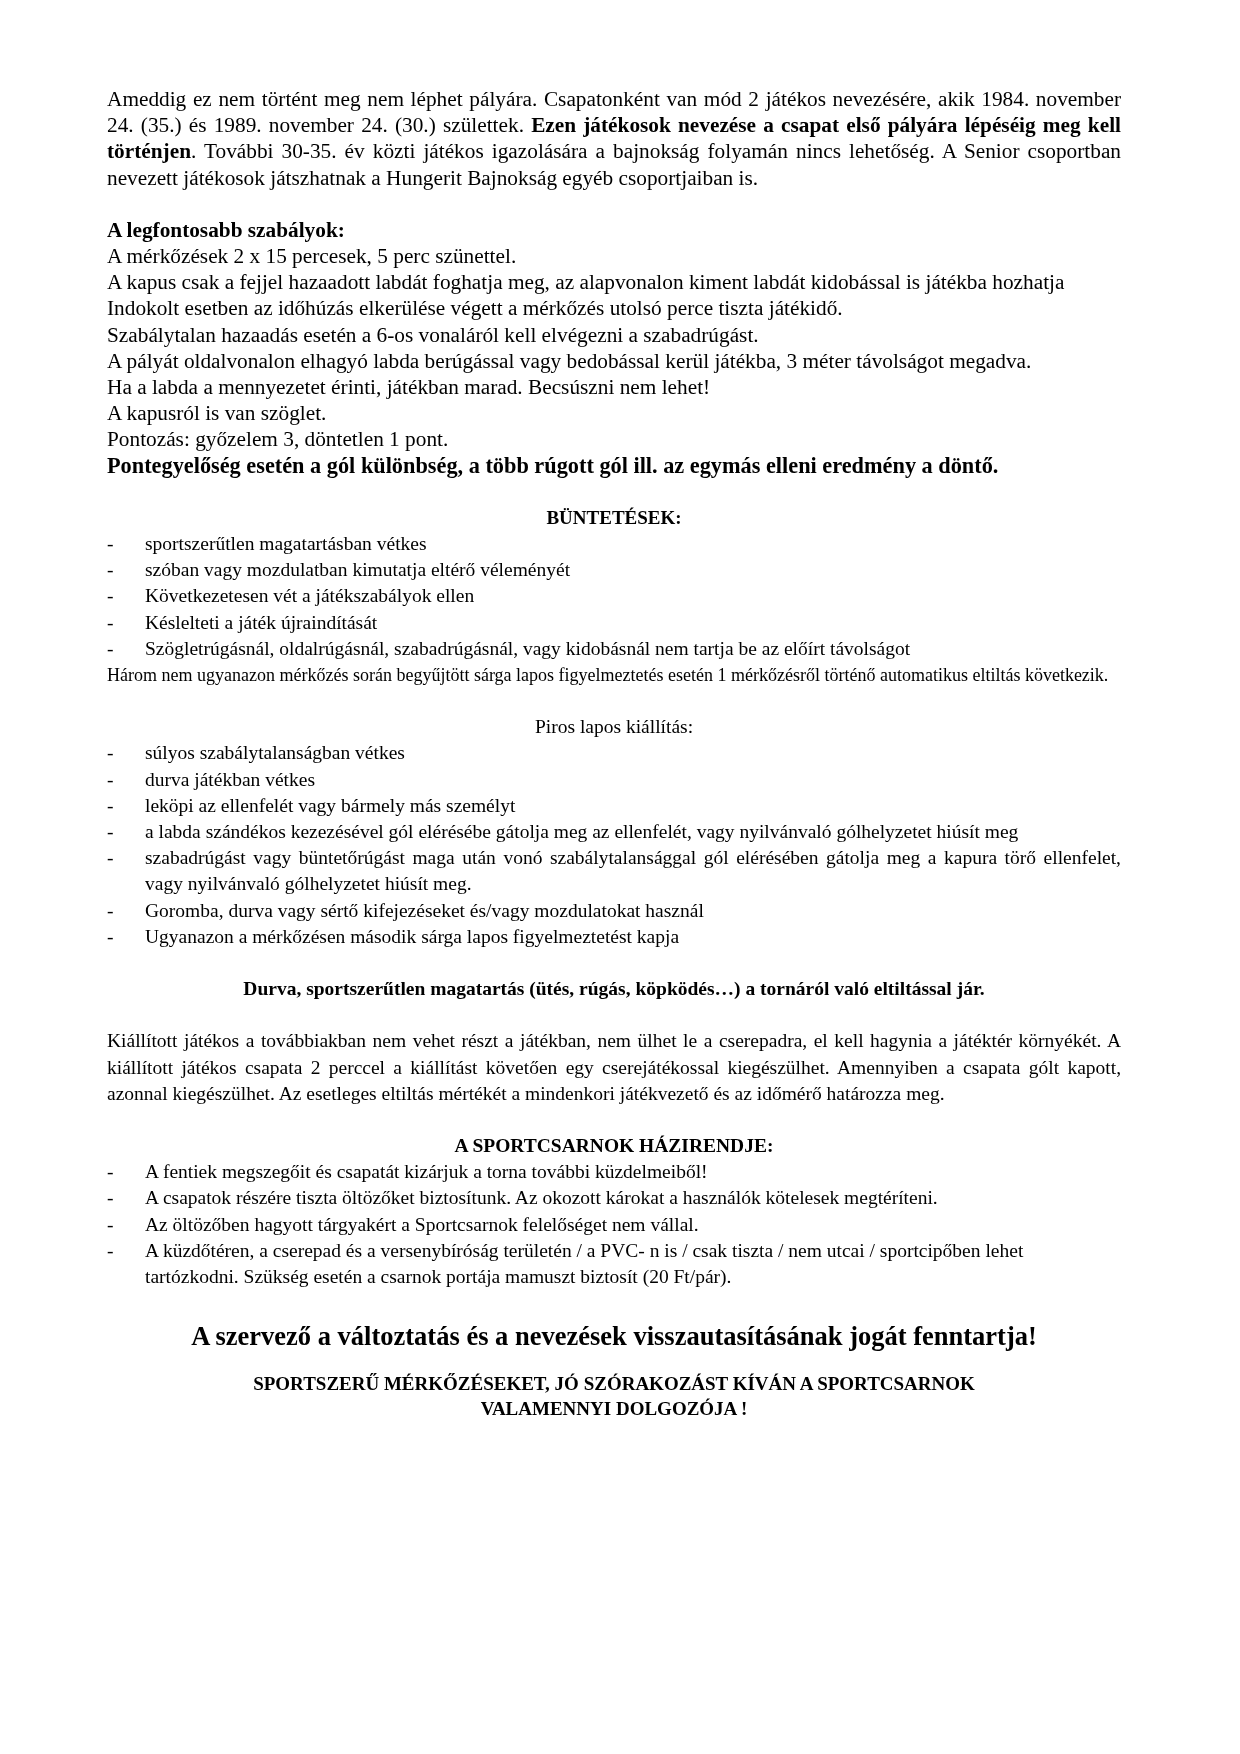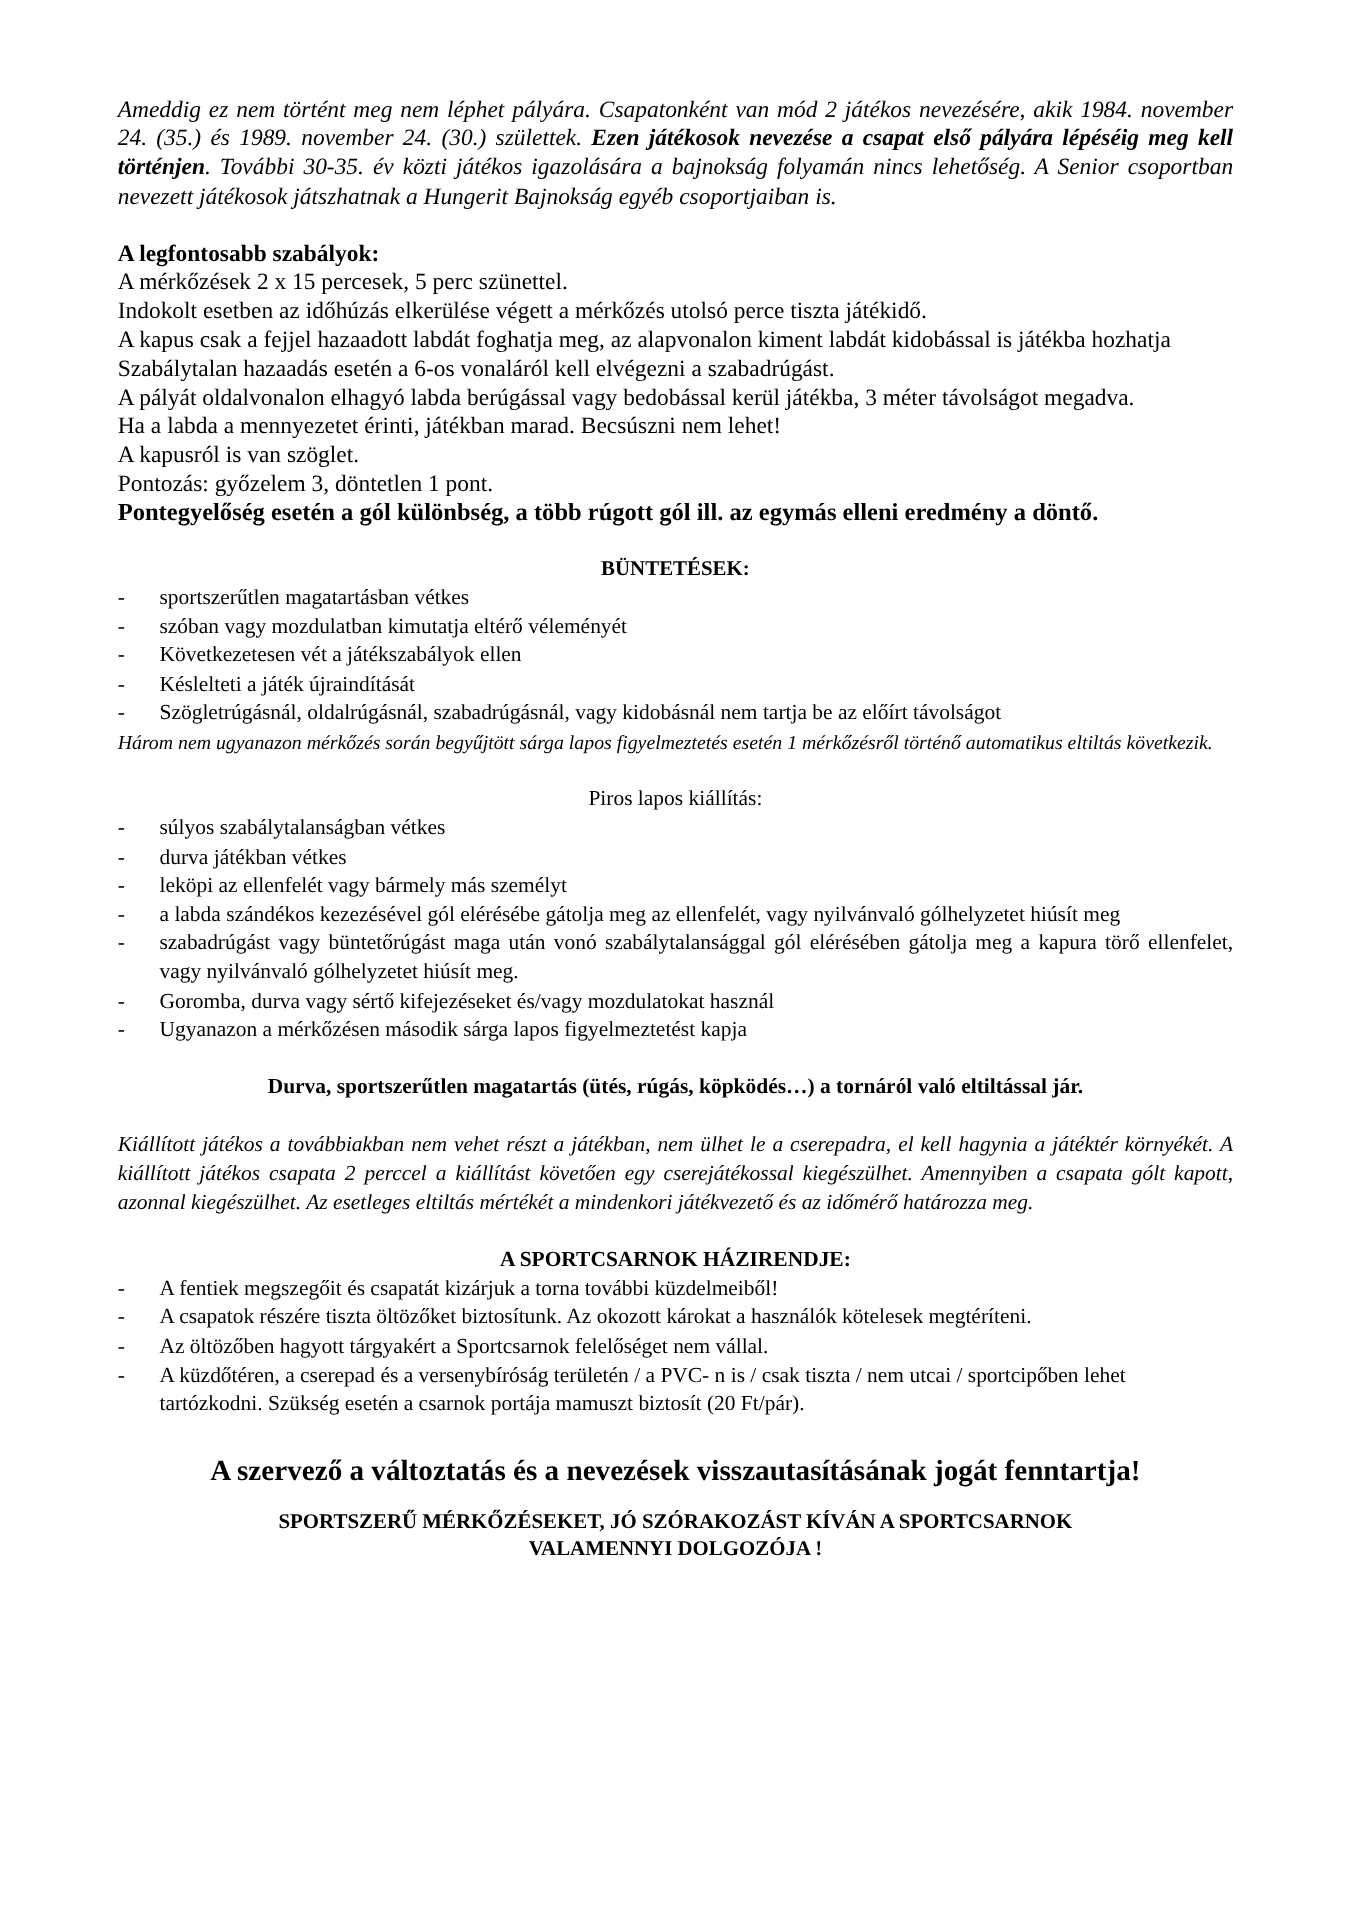--- a/index.html
+++ b/index.html
@@ -22,21 +22,20 @@
       width: 1014px;
       font-size: 21.3px;
       line-height: 26.2px;
     }
     p {
       margin: 0;
       text-align: center;
     }
     .justify {
       text-align: justify;
-      font-style: italic;
     }
     .bold {
       font-weight: bold;
     }
     .gap {
       height: 26px;
     }
     .rules p {
       text-align: justify;
     }
@@ -74,22 +73,22 @@
 
 <div class="page">
 
   <p class="justify"><span>Ameddig ez nem történt meg nem léphet pályára. Csapatonként van mód 2 játékos nevezésére, akik 1984. november 24. (35.) és 1989. november 24. (30.) születtek. </span><span class="bold">Ezen játékosok nevezése a csapat első pályára lépéséig meg kell történjen</span><span>. További 30-35. év közti játékos igazolására a bajnokság folyamán nincs lehetőség. A Senior csoportban nevezett játékosok játszhatnak a Hungerit Bajnokság egyéb csoportjaiban is.</span></p>
 
   <div class="gap"></div>
 
   <section class="rules">
     <p class="bold">A legfontosabb szabályok:</p>
     <p>A mérkőzések 2 x 15 percesek, 5 perc szünettel.</p>
+    <p>A kapus csak a fejjel hazaadott labdát foghatja meg, az alapvonalon kiment labdát kidobással is játékba hozhatja</p>
     <p>Indokolt esetben az időhúzás elkerülése végett a mérkőzés utolsó perce tiszta játékidő.</p>
-    <p>A kapus csak a fejjel hazaadott labdát foghatja meg, az alapvonalon kiment labdát kidobással is játékba hozhatja</p>
     <p>Szabálytalan hazaadás esetén a 6-os vonaláról kell elvégezni a szabadrúgást.</p>
     <p>A pályát oldalvonalon elhagyó labda berúgással vagy bedobással kerül játékba, 3 méter távolságot megadva.</p>
     <p>Ha a labda a mennyezetet érinti, játékban marad. Becsúszni nem lehet!</p>
     <p>A kapusról is van szöglet.</p>
     <p>Pontozás: győzelem 3, döntetlen 1 pont.</p>
     <p class="bold" style="font-size:22.3px;">Pontegyelőség esetén a gól különbség, a több rúgott gól ill. az egymás elleni eredmény a döntő.</p>
   </section>
 
   <div class="gap"></div>
 

